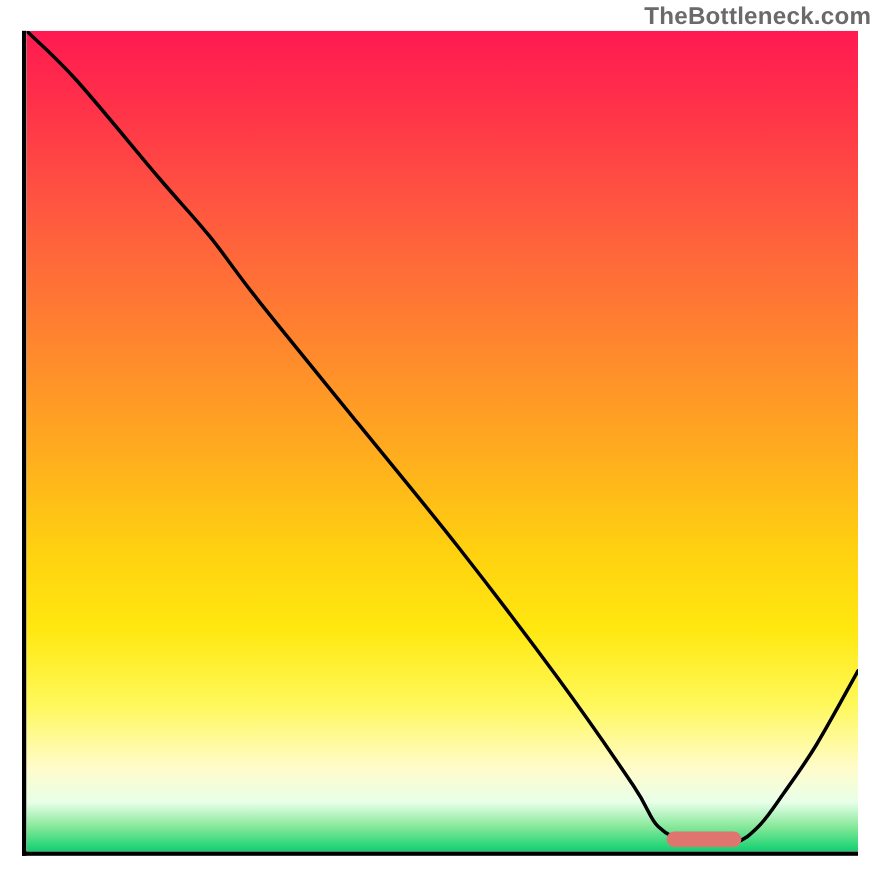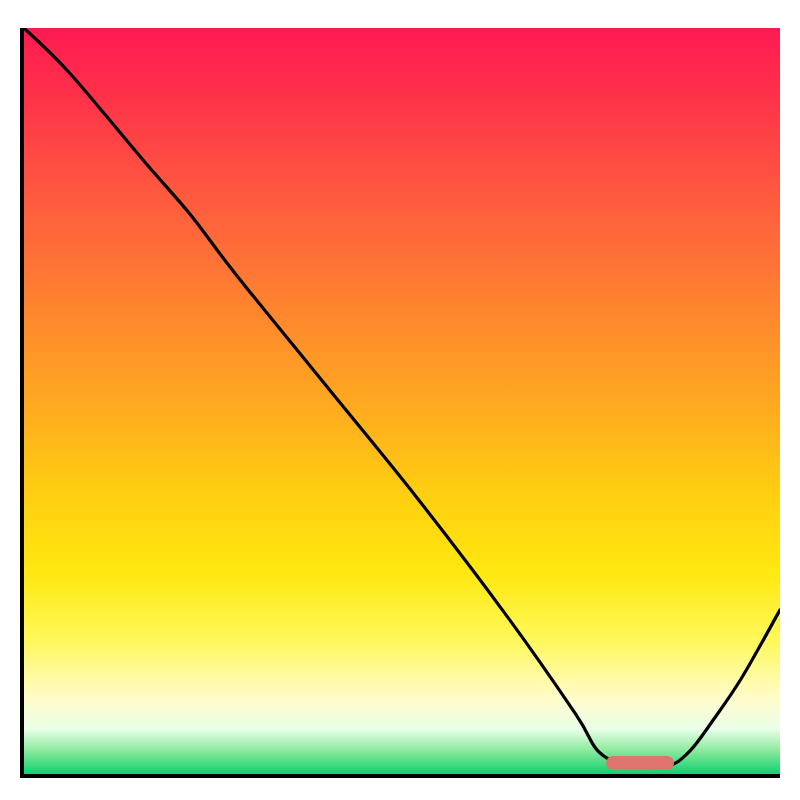--- a/index.html
+++ b/index.html
@@ -75,20 +75,21 @@
     position: absolute;
     height: 14px;
     border-radius: 7px;
     background: #e0746e;
   }
 </style>
 </head>
 <body>
 
 <div class="container">
+  <div class="watermark">TheBottleneck.com</div>
 
   <div class="plot-frame">
     <div class="gradient"></div>
 
     <svg class="curve" viewBox="0 0 756 746" preserveAspectRatio="none">
       <path id="curve-path" d="M 0 0 C 7.56 7.459999999999998, 25.2 22.379999999999978, 45.36 44.75999999999999 C 65.52 67.14, 100.80000000000001 110.65666666666675, 120.96000000000001 134.2800000000001 C 141.12 157.90333333333342, 151.2 167.85000000000002, 166.32 186.5 C 181.44 205.14999999999998, 189 217.5833333333333, 211.68 246.17999999999995 C 234.36 274.77666666666664, 272.16 320.78, 302.40000000000003 358.08 C 332.64000000000004 395.38, 362.88 431.43666666666667, 393.12 469.98 C 423.36 508.52333333333337, 457.38000000000005 553.2833333333333, 483.84000000000003 589.34 C 510.3 625.3966666666668, 536.76 663.94, 551.88 686.32 C 567 708.7, 565.74 714.9166666666667, 574.5600000000001 723.62 C 583.3800000000001 732.3233333333333, 593.46 736.0533333333333, 604.8000000000001 738.54 C 616.1400000000001 741.0266666666666, 632.52 741.0266666666666, 642.6 738.54 C 652.6800000000001 736.0533333333333, 657.72 731.08, 665.28 723.62 C 672.8399999999999 716.16, 679.1400000000001 706.2133333333334, 687.96 693.78 C 696.78 681.3466666666666, 706.8599999999999 667.67, 718.1999999999999 649.02 C 729.54 630.37, 749.7 593.0699999999999, 756 581.88"></path>
     </svg>
 
     <div class="marker" id="marker" style="left: 582.12px; width: 68.04px; top: 727.81px; background: rgb(224, 116, 110);"></div>
   </div>

